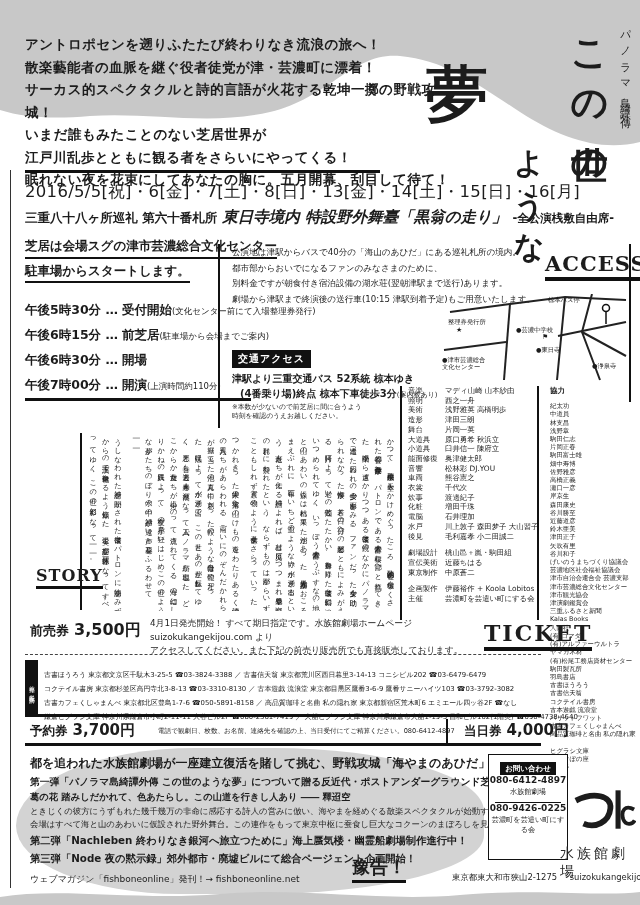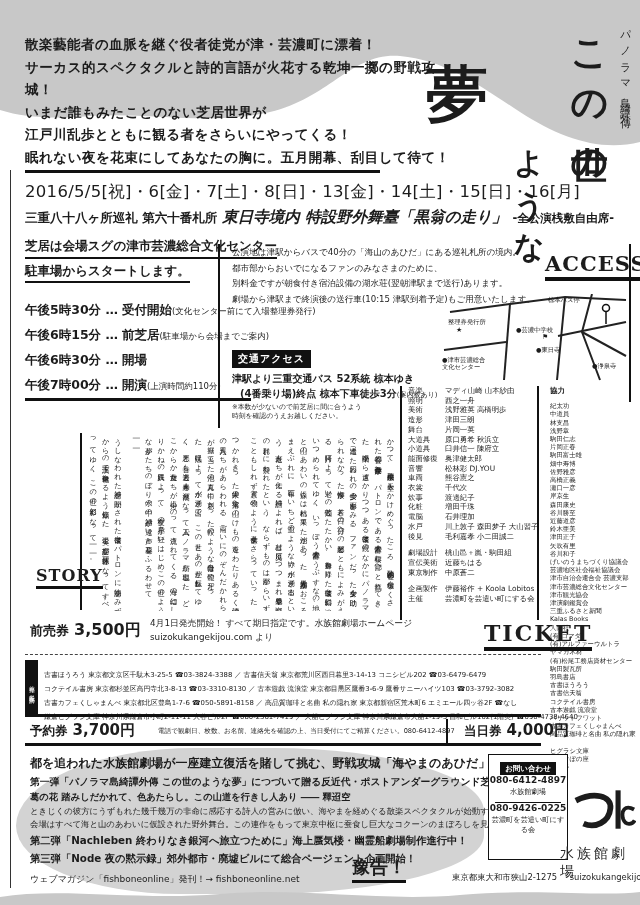--- a/index.html
+++ b/index.html
@@ -135,20 +135,21 @@
 <body>
 
 <div class="poster">
 
   <svg id="wave-top" class="abs" width="640" height="160" viewBox="0 0 640 160">
     <path d="M0,0 H640 V142 C600,152 560,138 520,112 C480,86 446,60 400,56 C352,52 330,98 270,112 C210,126 150,112 90,116 C55,119 25,118 0,110 Z" fill="#c8c8c8"></path>
   </svg>
 
   <div id="headline" class="abs serif">
 
+  <div>アントロポセンを遡りふたたび終わりなき流浪の旅へ！</div>
       <div>散楽藝能者の血脈を継ぐ役者徒党が津・芸濃町に漂着！</div>
       <div>サーカス的スペクタクルと詩的言語が火花する乾坤一擲の野戦攻城！</div>
       <div>いまだ誰もみたことのない芝居世界が</div>
       <div>江戸川乱歩とともに観る者をさらいにやってくる！</div>
       <div>眠れない夜を花束にしてあなたの胸に。五月開幕、刮目して待て！</div>
     </div>
 
   <div id="title-line1" class="abs serif v">この世の</div>
   <div id="title-line2" class="abs serif v">ような</div>
   <div id="title-big" class="abs serif">夢</div>
@@ -396,20 +397,21 @@
         <div>東日寺</div>
       </div>
   </div>
 
   <div id="presale" class="abs nowrap">
     <span class="lbl">前売券</span>
     <span class="prc">3,500円</span>
   </div>
   <div id="ticket-info" class="abs">
     <div>4月1日発売開始！ すべて期日指定です。水族館劇場ホームページ suizokukangekijou.com より</div>
+    <div>アクセスしてください。また下記の前売り販売所でも直接販売しております。</div>
   </div>
   <div id="ticket-label" class="abs serif">TICKET</div>
   <div id="rule-dashed" class="abs"></div>
   <div id="outlets-label" class="abs v">前売り券販売所</div>
   <div id="outlets" class="abs">
 
   <div>古書ほうろう 東京都文京区千駄木3-25-5 ☎03-3824-3388 ／ 古書信天翁 東京都荒川区西日暮里3-14-13 コニシビル202 ☎03-6479-6479</div>
       <div>コクテイル書房 東京都杉並区高円寺北3-8-13 ☎03-3310-8130 ／ 古本遊戯 流浪堂 東京都目黒区鷹番3-6-9 鷹番サニーハイツ103 ☎03-3792-3082</div>
       <div>古書カフェくしゃまんべ 東京都北区豊島1-7-6 ☎050-5891-8158 ／ 高品質珈琲と名曲 私の隠れ家 東京都新宿区荒木町6 エミエール四ッ谷2F ☎なし</div>
       <div>鎌倉ヒグラシ文庫 神奈川県鎌倉市小町2-11-11 大谷ビル2F ☎080-2561-7419 ／ 大船ヒグラシ文庫 神奈川県鎌倉市大船1-19-3 昌和ビル102(1階奥) ☎090-4738-4640</div>

